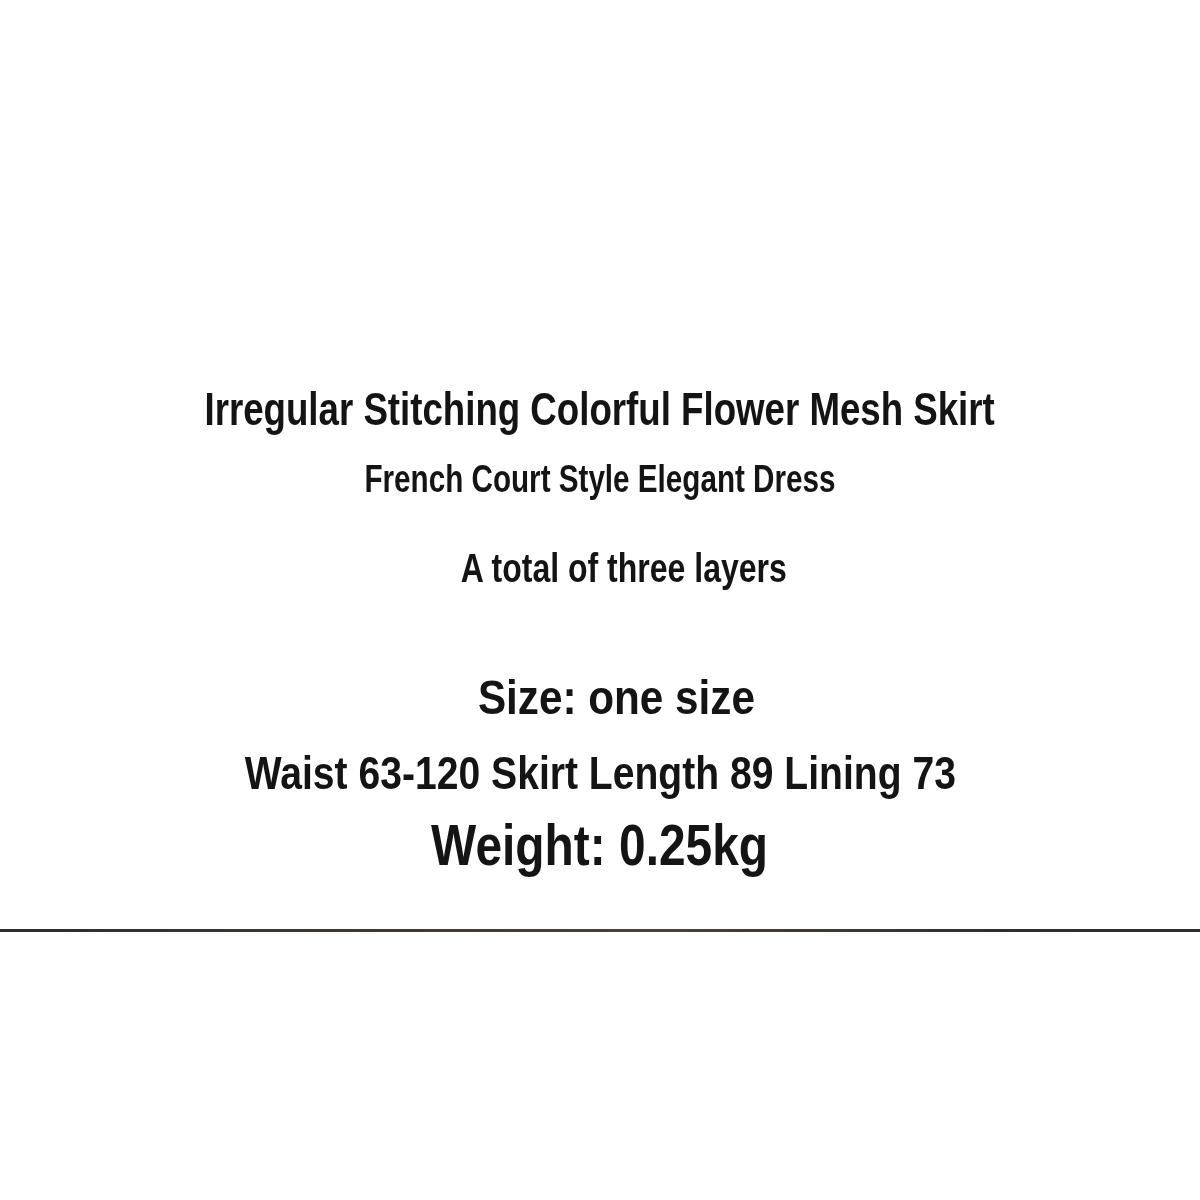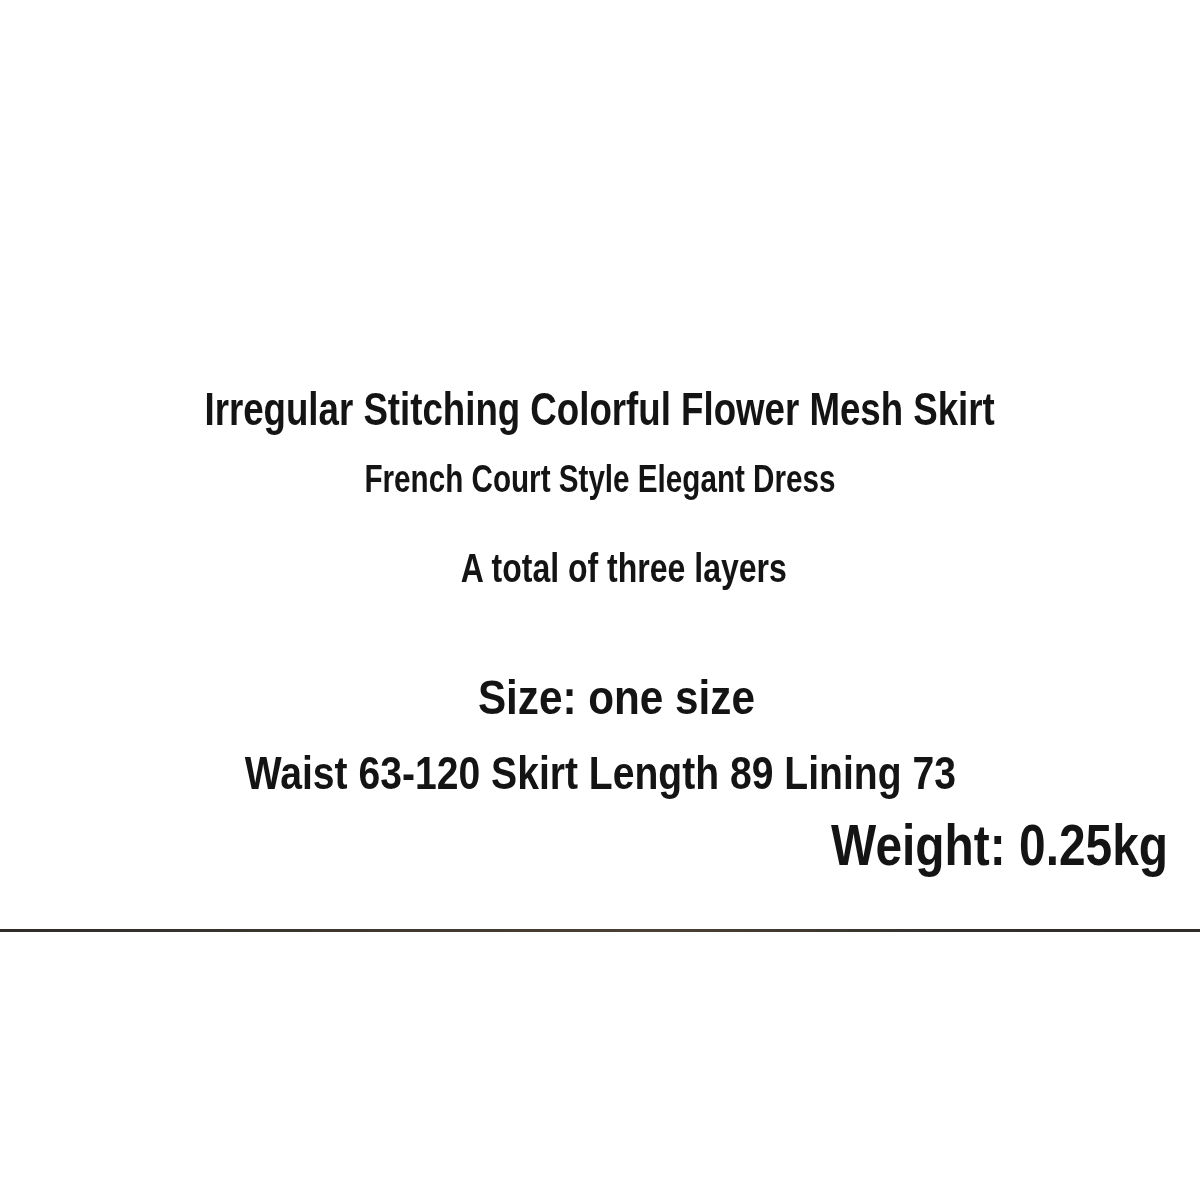--- a/index.html
+++ b/index.html
@@ -46,21 +46,21 @@
 
   .layers        { top: 548px; font-size: 40px; padding-left: 24px; }
   .layers .cond  { transform: scaleX(0.80); }
 
   .size-line       { top: 674px; font-size: 48px; margin-left: 16px; }
   .size-line .cond { transform: scaleX(0.88); }
 
   .measurements       { top: 750px; font-size: 46px; }
   .measurements .cond { transform: scaleX(0.85); }
 
-  .weight-line       { top: 817px; font-size: 57px; text-align: right; }
+  .weight-line       { top: 817px; font-size: 57px; }
   .weight-line .cond { transform: scaleX(0.84); }
 
   .divider {
     position: absolute;
     left: 0;
     top: 929px;
     width: 1200px;
     height: 3px;
     background: linear-gradient(to right, #2f2c29, #413a32 35%, #4a4136 55%, #33302c 80%, #2f2c29);
   }

